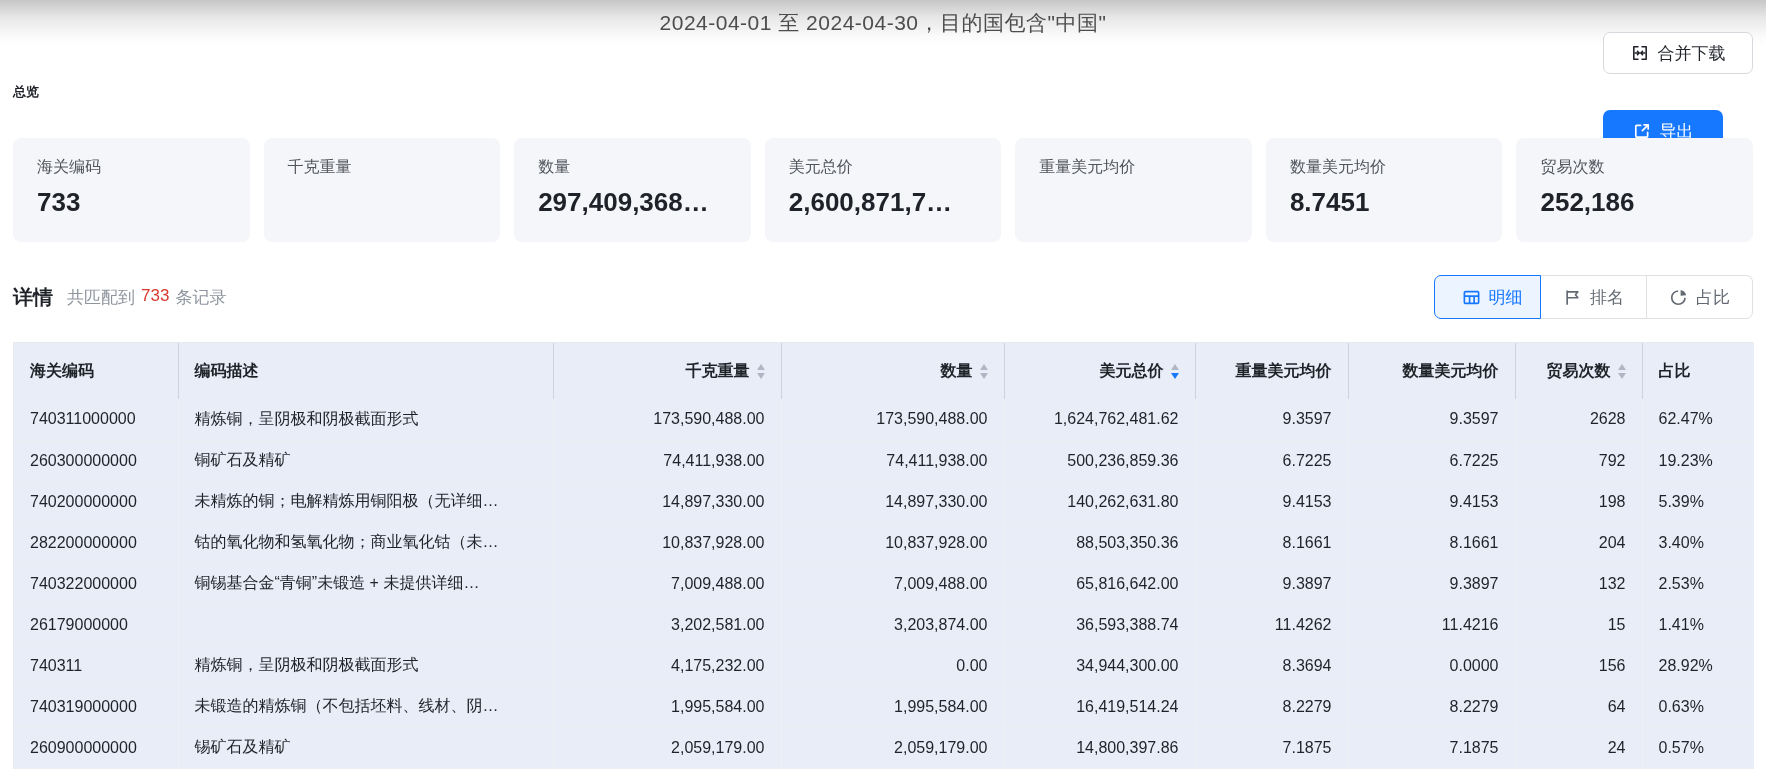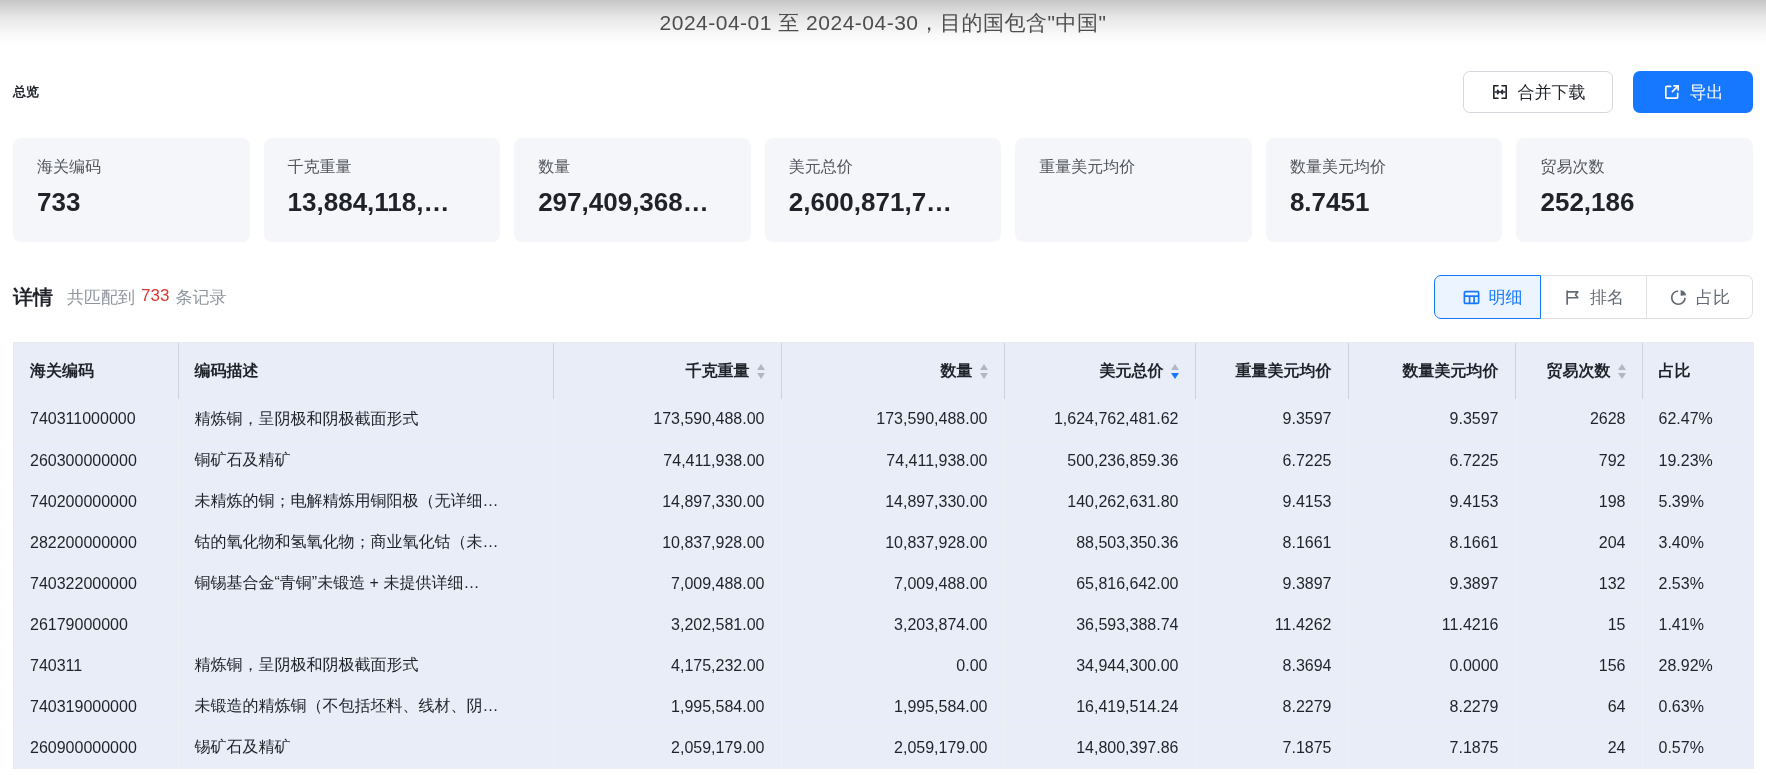--- a/index.html
+++ b/index.html
@@ -9,21 +9,21 @@
   
   .topbar { height:46px; background:linear-gradient(180deg,#c6c6c6 0%,#e7e7e7 38%,#fbfbfb 80%,#ffffff 100%);
     display:flex; align-items:center; justify-content:center; }
   .topbar-title { font-size:21px; color:#4d4d4d; letter-spacing:0.5px; }
 
   .content { padding:0 13px; }
 
   
   .section-row { margin-top:24px; display:flex; align-items:center; justify-content:space-between; height:44px; }
   .section-title { font-size:13px; font-weight:bold; color:#1f2329; }
-  .actions { display:flex; gap:20px; }
+  .actions { display:flex; gap:36px;flex-direction:column; }
   .btn { display:flex; align-items:center; justify-content:center; gap:9px; height:42px;
     border-radius:7px; font-size:17px; cursor:pointer; }
   .btn-outline { width:150px; background:#fff; border:1px solid #d5d8dd; color:#1f2329; }
   .btn-primary { width:120px; border:none; color:#fff; }
   .btn-icon { display:inline-flex; font-size:18px; line-height:0; }
   .btn-icon svg { width:18px; height:18px; }
 
   
   .cards { margin-top:24px; display:flex; gap:14px; }
   .card { flex:1; height:104px; background:#f5f6f9; border-radius:8px; padding:19px 24px 0; }
@@ -108,21 +108,20 @@
     </div>
   </div>
 
   <div class="cards" id="cards">
       <div class="card" style="background: rgb(245, 246, 249);">
         <div class="card-label">海关编码</div>
         <div class="card-value">733</div>
       </div>
       <div class="card" style="background: rgb(245, 246, 249);">
         <div class="card-label">千克重量</div>
-        <div class="card-value">13,884,118,…</div>
       </div>
       <div class="card" style="background: rgb(245, 246, 249);">
         <div class="card-label">数量</div>
         <div class="card-value">297,409,368…</div>
       </div>
       <div class="card" style="background: rgb(245, 246, 249);">
         <div class="card-label">美元总价</div>
         <div class="card-value">2,600,871,7…</div>
       </div>
       <div class="card" style="background: rgb(245, 246, 249);">

